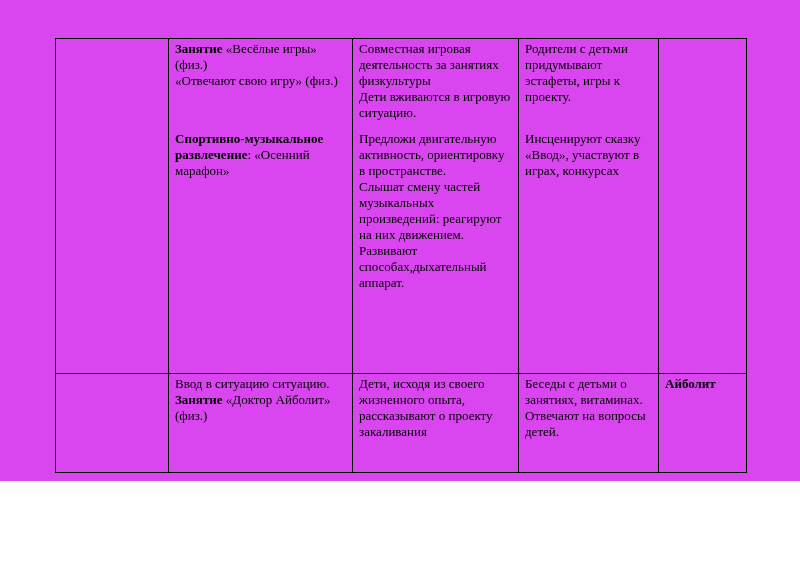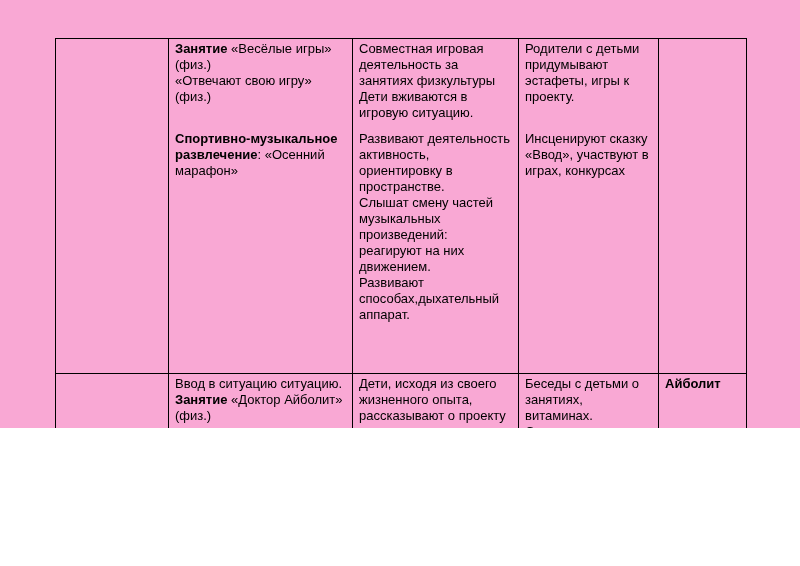--- a/index.html
+++ b/index.html
@@ -3,24 +3,24 @@
 <meta charset="utf-8">
 <style>
   html, body {
     margin: 0;
     padding: 0;
     background: #ffffff;
   }
   .page {
     position: relative;
     width: 800px;
-    height: 428px;
-    background: #f9a8d4;
+    height: 481px;
+    background: #d946ef;
     overflow: hidden;
-    font-family: Liberation Sans, sans-serif;
+    font-family: Liberation Serif, serif;
     color: #000000;
   }
   table.grid {
     position: absolute;
     left: 55px;
     top: 38px;
     width: 691px;
     border-collapse: collapse;
     table-layout: fixed;
   }
@@ -65,21 +65,21 @@
           <p class="para"><span class="bold">Спортивно-музыкальное развлечение</span><span>: «Осенний марафон»</span></p>
         </div>
       </td>
 
       <td>
         <div class="block-a">
           <p class="para"><span>Совместная игровая деятельность за занятиях физкультуры</span></p>
           <p class="para"><span>Дети вживаются в игровую ситуацию.</span></p>
         </div>
         <div class="block-b">
-          <p class="para"><span>Развивают деятельность активность, ориентировку в пространстве.</span></p>
+          <p class="para"><span>Предложи двигательную активность, ориентировку в пространстве.</span></p>
           <p class="para"><span>Слышат смену частей музыкальных произведений: реагируют на них движением.</span></p>
           <p class="para"><span>Развивают способах,дыхательный аппарат.</span></p>
         </div>
       </td>
 
       <td>
         <div class="block-a">
           <p class="para"><span>Родители с детьми придумывают эстафеты, игры к проекту.</span></p>
         </div>
         <div class="block-b">

